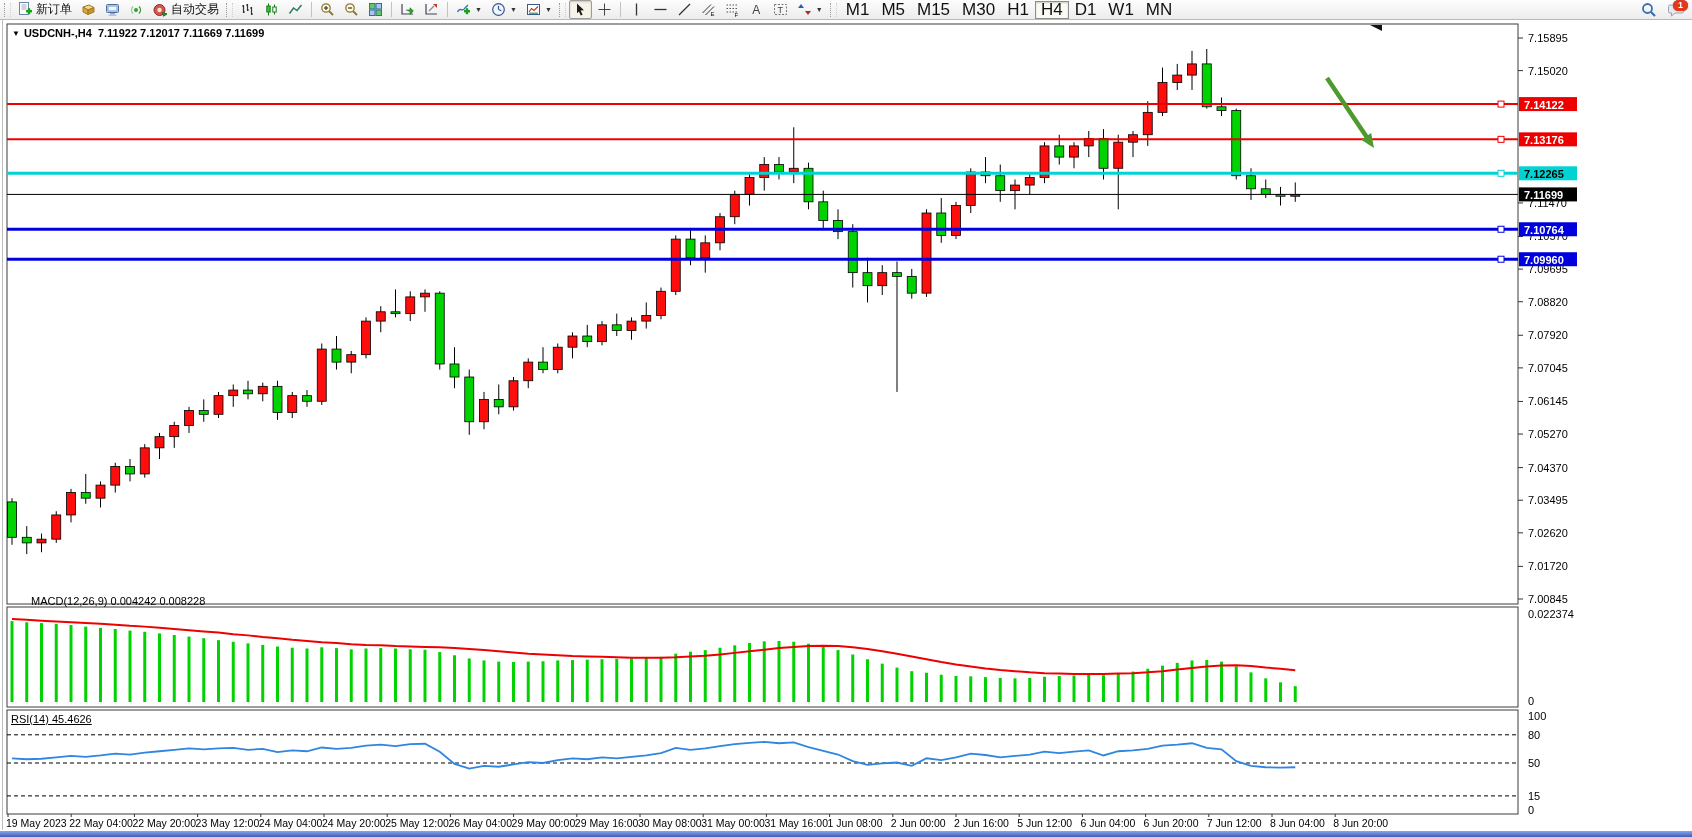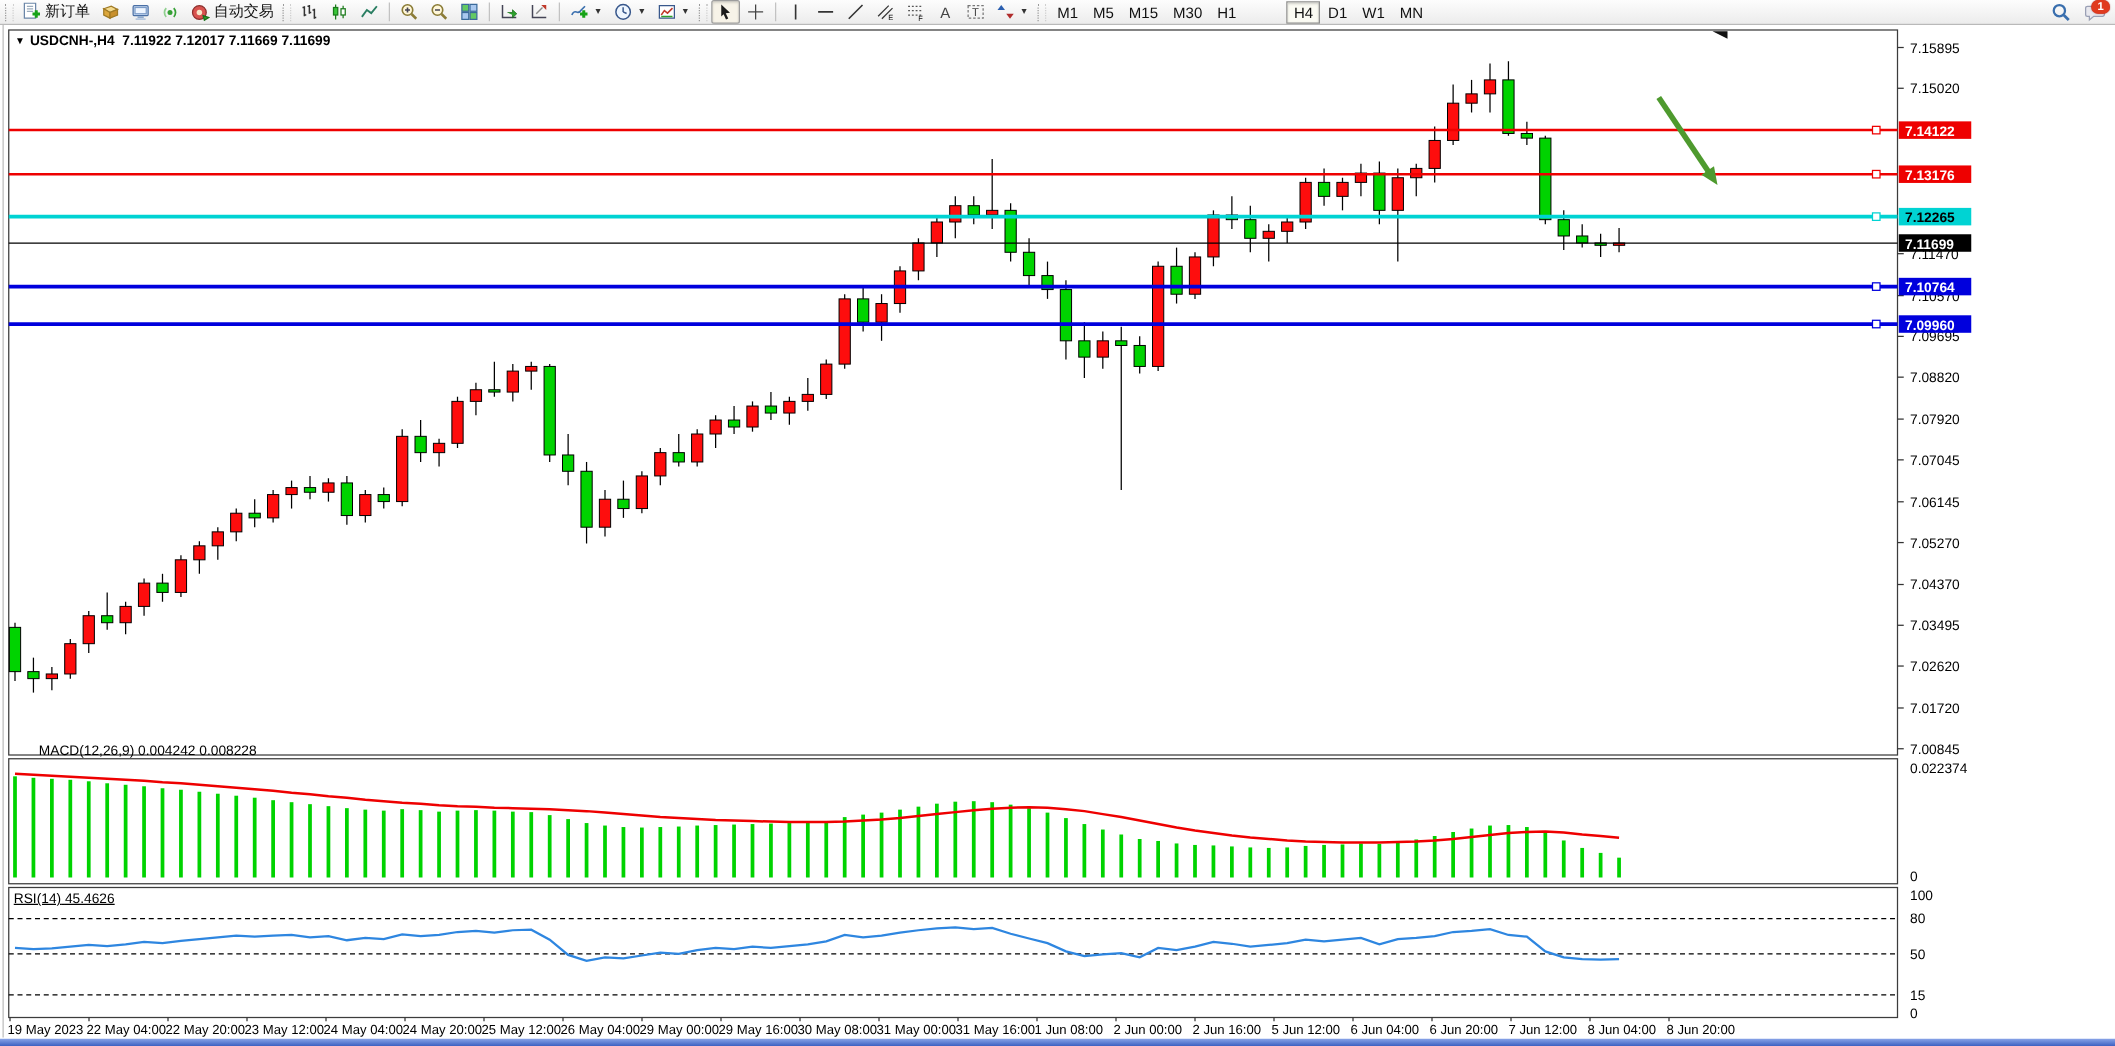--- a/index.html
+++ b/index.html
@@ -8,22 +8,22 @@
   
   #toolbar{position:absolute;left:0;top:0;width:1692px;height:20px;
     background:linear-gradient(#fdfdfd,#ececec);border-bottom:1px solid #b9b9b9;
     display:flex;align-items:center;gap:1px;padding:0 2px;box-sizing:border-box;z-index:5;}
   .grip{width:5px;height:14px;border-left:1px dotted #9a9a9a;border-right:1px dotted #cfcfcf;margin:0 2px;}
   .sep{width:1px;height:15px;background:#c2c2c2;margin:0 3px;}
   .tbtn{display:inline-flex;align-items:center;gap:3px;height:17px;padding:0 3px;border:1px solid transparent;border-radius:2px;cursor:default;white-space:nowrap;}
   .tbtn.active{background:#f7f3e8;border:1px solid #9d9d9d;box-shadow:inset 0 1px 2px rgba(0,0,0,.18);}
   .tbtn .lbl{font-size:12px;}
   .caret{font-size:7px;color:#333;margin-left:1px;}
-  .tf{font-size:12px;padding:0 5px;height:16px;display:inline-flex;align-items:center;border:1px solid transparent;}
-  .tf.active{background:#fbfbf3;border:1px solid #8f8f8f;box-shadow:inset 0 1px 2px rgba(0,0,0,.2);margin-left:34px;}
+  .tf{font-size:17px;padding:0 5px;height:16px;display:inline-flex;align-items:center;border:1px solid transparent;}
+  .tf.active{background:#fbfbf3;border:1px solid #8f8f8f;box-shadow:inset 0 1px 2px rgba(0,0,0,.2);}
   .spacer{flex:1;}
   .gicon svg{display:block;}
   
   .chat-wrap{position:relative;width:20px;height:17px;display:inline-flex;align-items:center;justify-content:center;}
   .badge{position:absolute;right:-2px;top:-1px;background:#e03a1e;color:#fff;font-size:9px;font-weight:bold;
     border-radius:7px;min-width:11px;height:11px;line-height:11px;text-align:center;padding:0 2px;box-shadow:0 0 1px #922;}
   
   #chart-svg{position:absolute;left:0;top:0;z-index:1;}
   .ov{position:absolute;z-index:3;white-space:nowrap;font-size:11px;color:#000;}
   #pane-title{left:12px;top:27px;font-weight:bold;}

